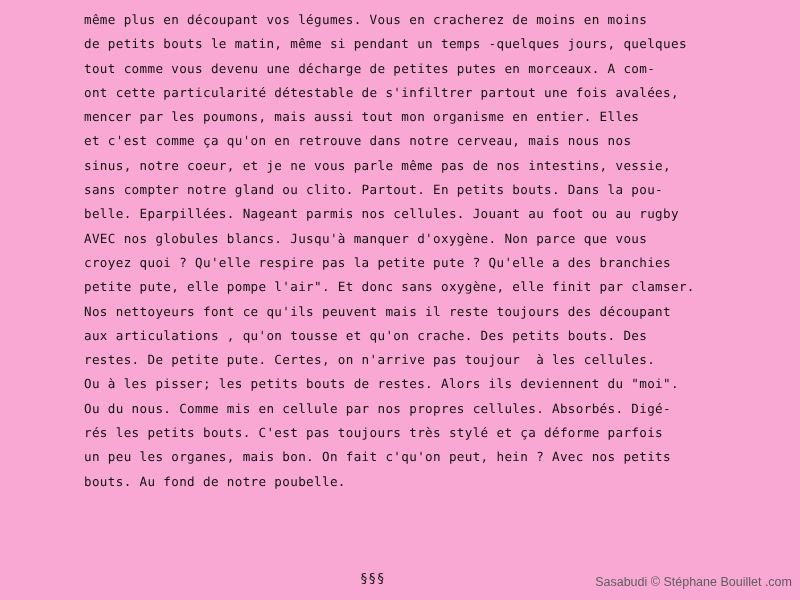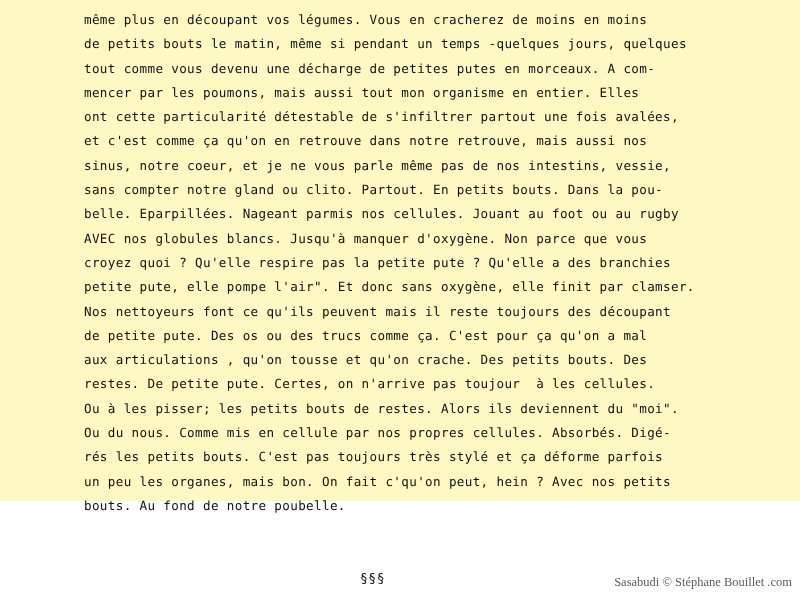--- a/index.html
+++ b/index.html
@@ -9,22 +9,22 @@
   }
   body {
     width: 800px;
     height: 600px;
     overflow: hidden;
     font-family: "DejaVu Sans Mono", "Liberation Mono", monospace;
   }
   #page {
     position: relative;
     width: 800px;
-    height: 501px;
-    background: #fef9c3;
+    height: 600px;
+    background: #f9a8d4;
   }
   #text-body {
     position: absolute;
     left: 84px;
     top: 8px;
     width: 672px;
   }
   .line {
     font-family: "DejaVu Sans Mono", "Liberation Mono", monospace;
     font-size: 12.6px;
@@ -41,46 +41,45 @@
     top: 570px;
     font-family: "DejaVu Sans Mono", "Liberation Mono", monospace;
     font-size: 13px;
     color: #1a1a1a;
     letter-spacing: 0.5px;
   }
   #credit {
     position: absolute;
     right: 8px;
     top: 575px;
-    font-family: Liberation Serif, serif;
+    font-family: Liberation Sans, sans-serif;
     font-size: 12.5px;
     color: #5e5e5e;
     white-space: pre;
   }
 </style>
 </head>
 <body>
 
 <div id="page">
 
   <div id="text-body">
     <div class="line">même plus en découpant vos légumes. Vous en cracherez de moins en moins</div>
     <div class="line">de petits bouts le matin, même si pendant un temps -quelques jours, quelques</div>
     <div class="line">tout comme vous devenu une décharge de petites putes en morceaux. A com-</div>
+    <div class="line">ont cette particularité détestable de s'infiltrer partout une fois avalées,</div>
     <div class="line">mencer par les poumons, mais aussi tout mon organisme en entier. Elles</div>
-    <div class="line">ont cette particularité détestable de s'infiltrer partout une fois avalées,</div>
-    <div class="line">et c'est comme ça qu'on en retrouve dans notre retrouve, mais aussi nos</div>
+    <div class="line">et c'est comme ça qu'on en retrouve dans notre cerveau, mais nous nos</div>
     <div class="line">sinus, notre coeur, et je ne vous parle même pas de nos intestins, vessie,</div>
     <div class="line">sans compter notre gland ou clito. Partout. En petits bouts. Dans la pou-</div>
     <div class="line">belle. Eparpillées. Nageant parmis nos cellules. Jouant au foot ou au rugby</div>
     <div class="line">AVEC nos globules blancs. Jusqu'à manquer d'oxygène. Non parce que vous</div>
     <div class="line">croyez quoi ? Qu'elle respire pas la petite pute ? Qu'elle a des branchies</div>
     <div class="line">petite pute, elle pompe l'air". Et donc sans oxygène, elle finit par clamser.</div>
     <div class="line">Nos nettoyeurs font ce qu'ils peuvent mais il reste toujours des découpant</div>
-    <div class="line">de petite pute. Des os ou des trucs comme ça. C'est pour ça qu'on a mal</div>
     <div class="line">aux articulations , qu'on tousse et qu'on crache. Des petits bouts. Des</div>
     <div class="line">restes. De petite pute. Certes, on n'arrive pas toujour  à les cellules.</div>
     <div class="line">Ou à les pisser; les petits bouts de restes. Alors ils deviennent du "moi".</div>
     <div class="line">Ou du nous. Comme mis en cellule par nos propres cellules. Absorbés. Digé-</div>
     <div class="line">rés les petits bouts. C'est pas toujours très stylé et ça déforme parfois</div>
     <div class="line">un peu les organes, mais bon. On fait c'qu'on peut, hein ? Avec nos petits</div>
     <div class="line">bouts. Au fond de notre poubelle.</div>
   </div>
 
   <div id="section-mark">§§§</div>

